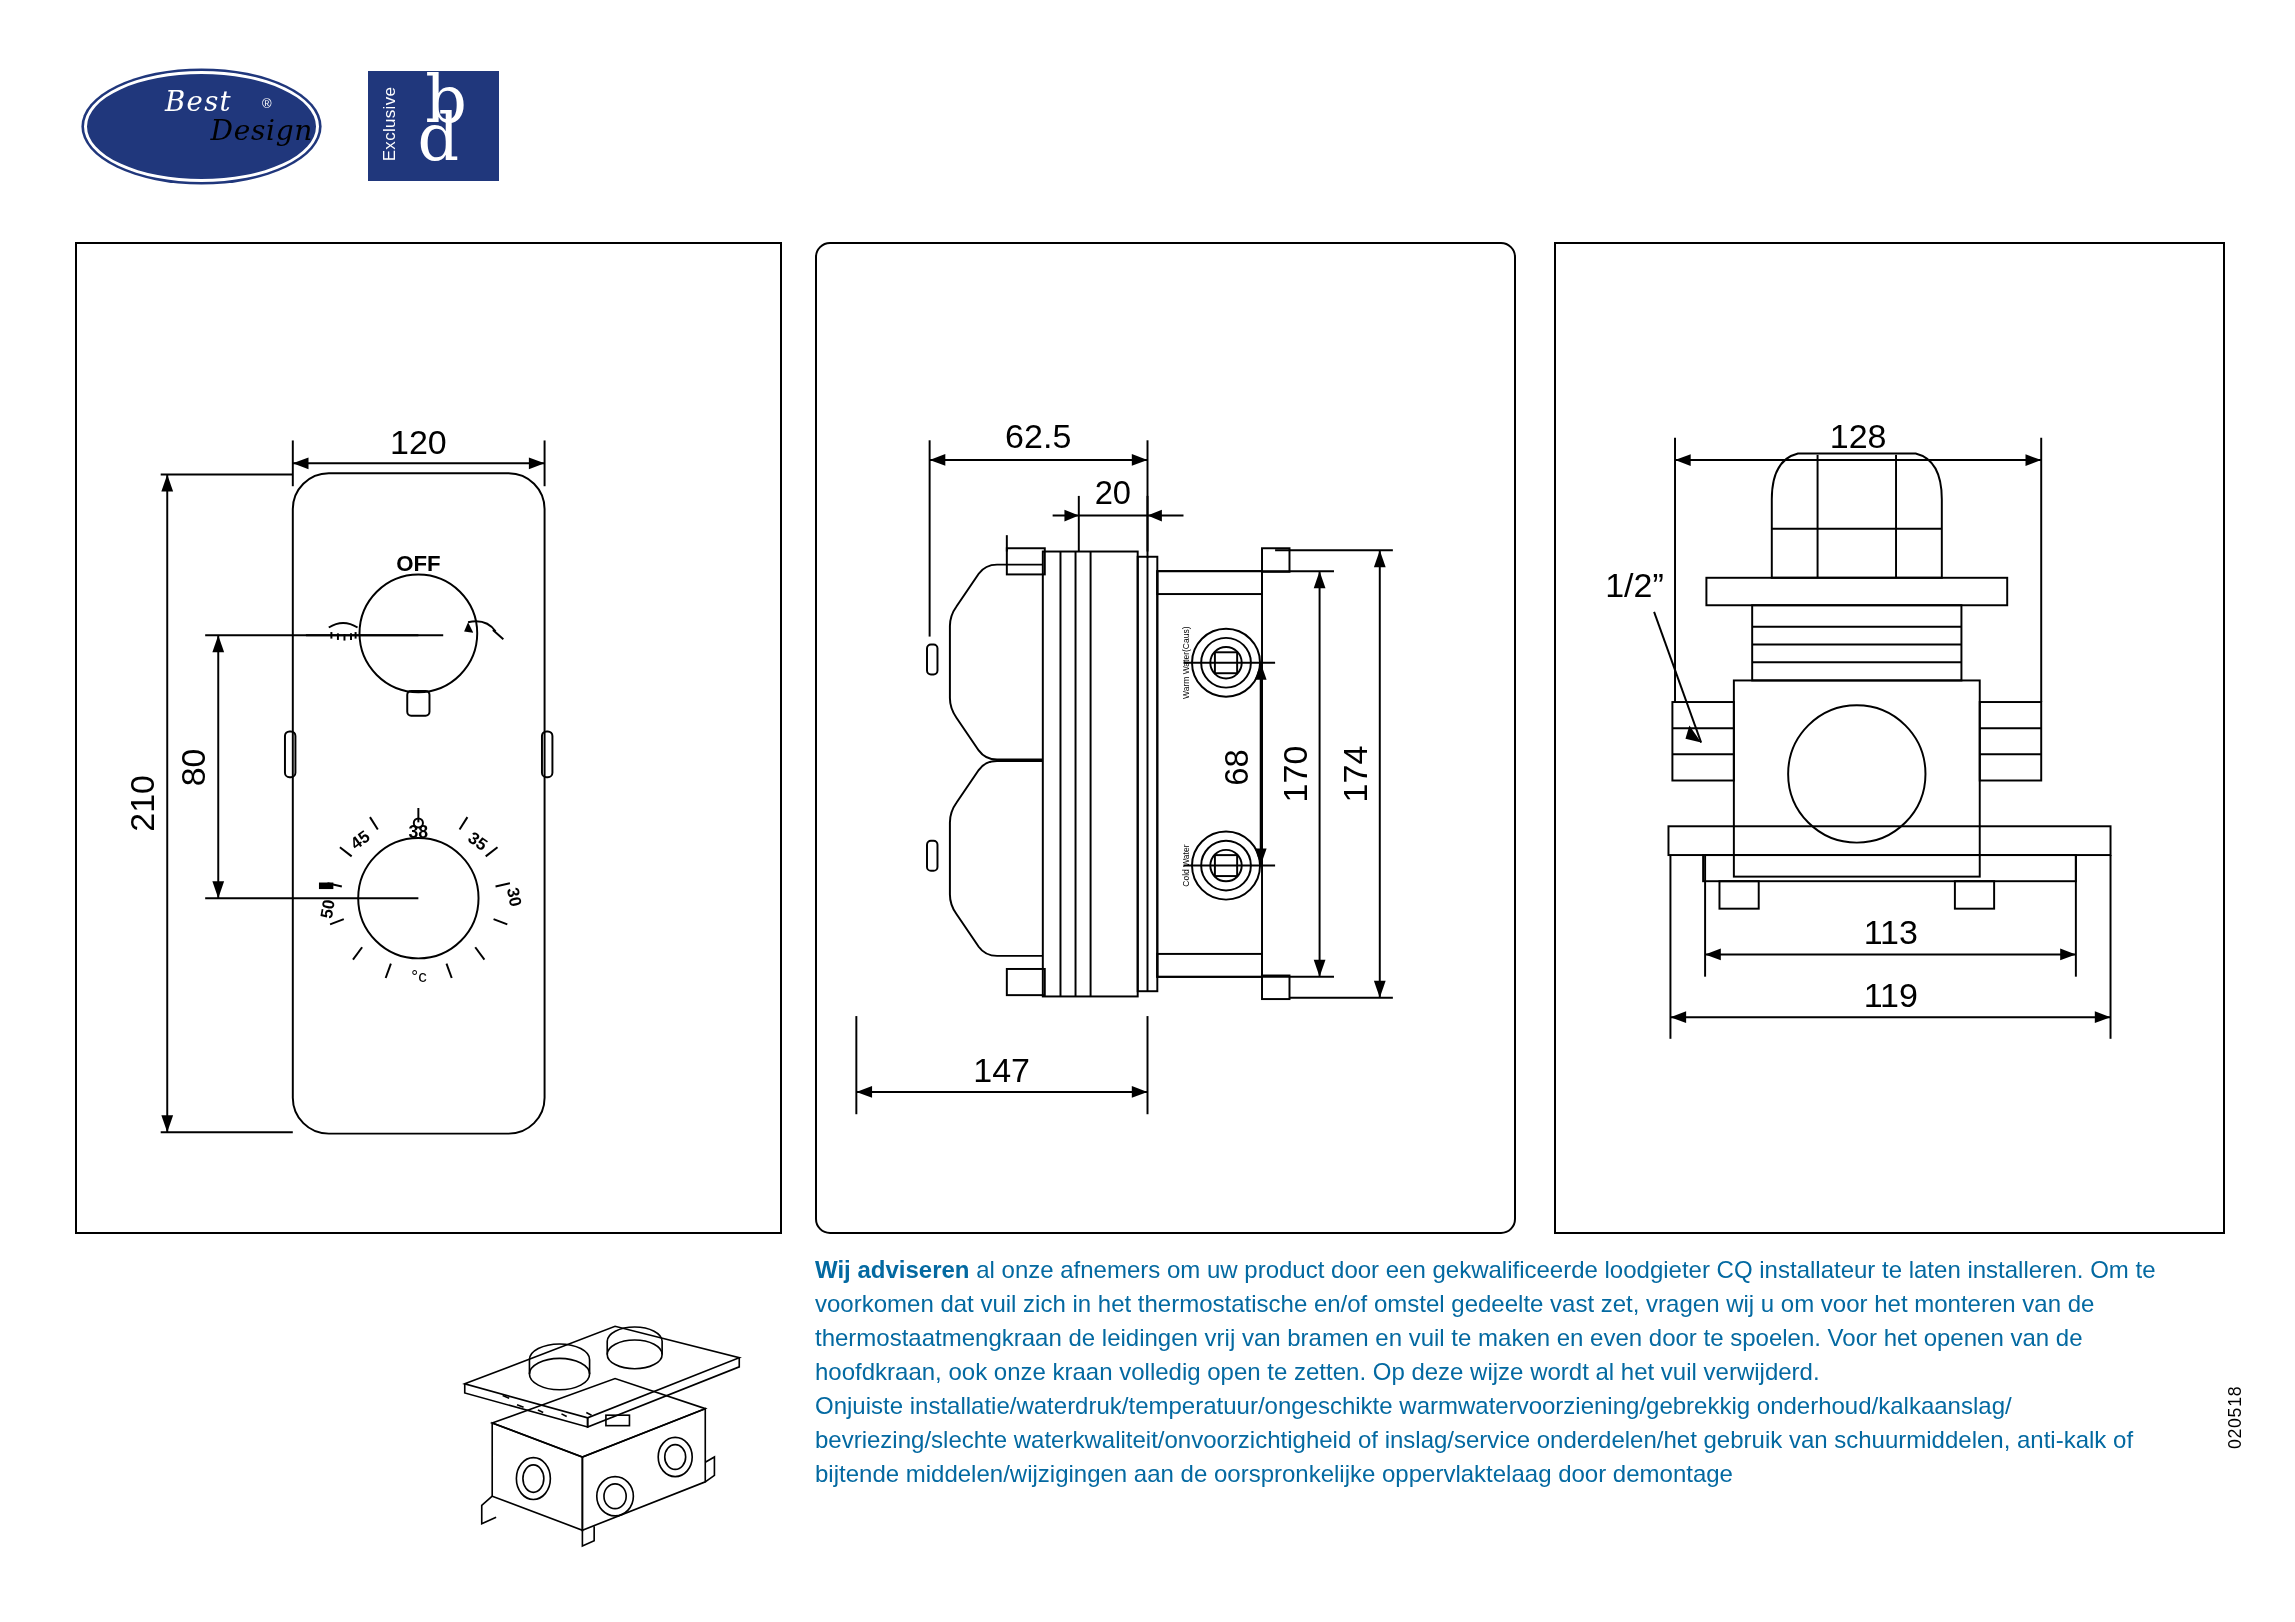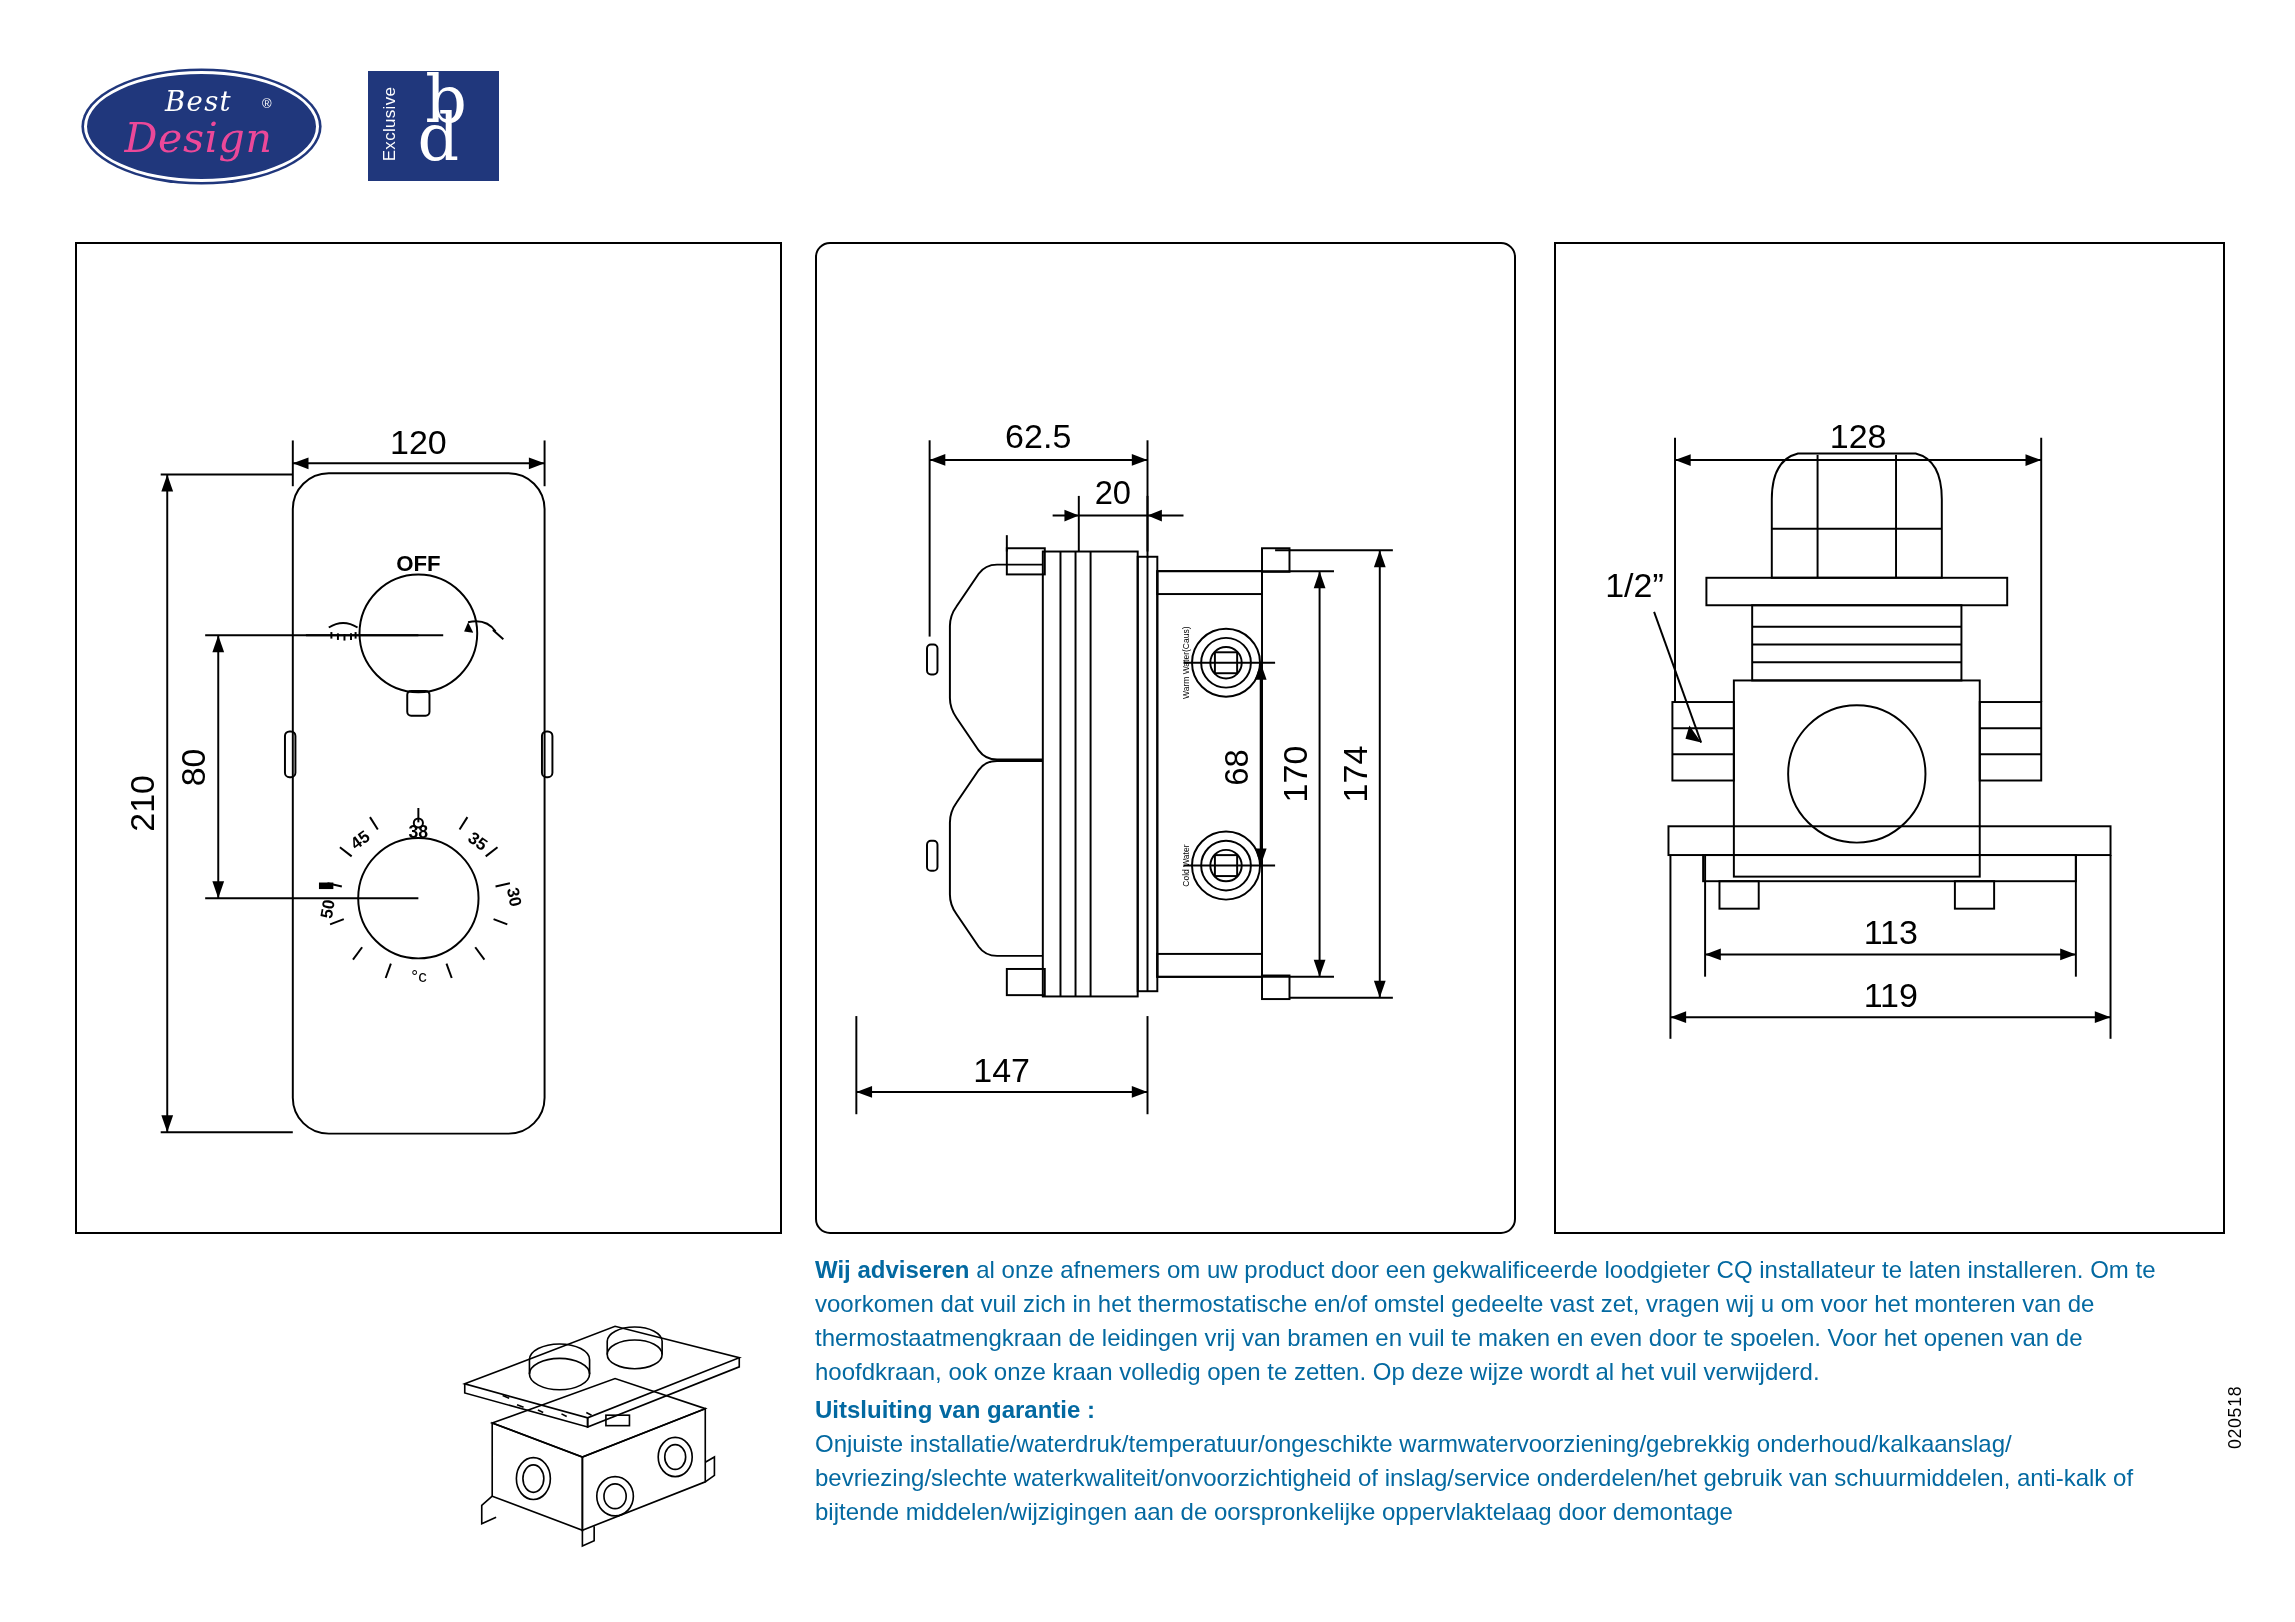--- a/index.html
+++ b/index.html
@@ -47,25 +47,25 @@
     color: #ffffff;
     font-family: "DejaVu Serif", serif;
     font-style: italic;
     font-size: 27.5px;
     letter-spacing: 1.3px;
   }
   .logo-design {
     position: absolute;
     left: 0; top: 43px;
     width: 229px;
-    text-align: center;
-    color: #ec4899;
+    text-align: right;
+    color: #000000;
     font-family: "DejaVu Serif", serif;
     font-style: italic;
-    font-size: 41px;
+    font-size: 28px;
     letter-spacing: 0.7px;
   }
   .logo-reg {
     position: absolute;
     left: 178px;
     top: 25px;
     color: #ffffff;
     font-size: 13px;
   }
   .logo-exclusive {
@@ -449,20 +449,19 @@
         <path d="M250 424 L250 448 L268 440 L268 418"></path>
         <path d="M438 350 L452 340 L452 312 L438 320"></path>
 
         <rect x="286" y="248" width="36" height="16"></rect>
       </g>
     </svg>
   </div>
 
   <div class="text-block">
     <p><b>Wij adviseren</b><span> al onze afnemers om uw product door een gekwalificeerde loodgieter CQ installateur te laten installeren. Om te voorkomen dat vuil zich in het thermostatische en/of omstel gedeelte vast zet, vragen wij u om voor het monteren van  de thermostaatmengkraan de leidingen vrij van bramen en vuil te maken en even door te spoelen. Voor het openen van de hoofdkraan, ook onze kraan volledig open te zetten. Op deze wijze wordt al het vuil verwijderd.</span></p>
-    <p class="heading">Uitsluiting van garantie :</p>
     <p>Onjuiste installatie/waterdruk/temperatuur/ongeschikte warmwatervoorziening/gebrekkig onderhoud/kalkaanslag/ bevriezing/slechte waterkwaliteit/onvoorzichtigheid of inslag/service onderdelen/het gebruik van schuurmiddelen, anti-kalk of bijtende middelen/wijzigingen aan de oorspronkelijke oppervlaktelaag  door demontage</p>
   </div>
 
   <div class="doc-code">020518</div>
 
 </div>
 
 
 </body></html>

